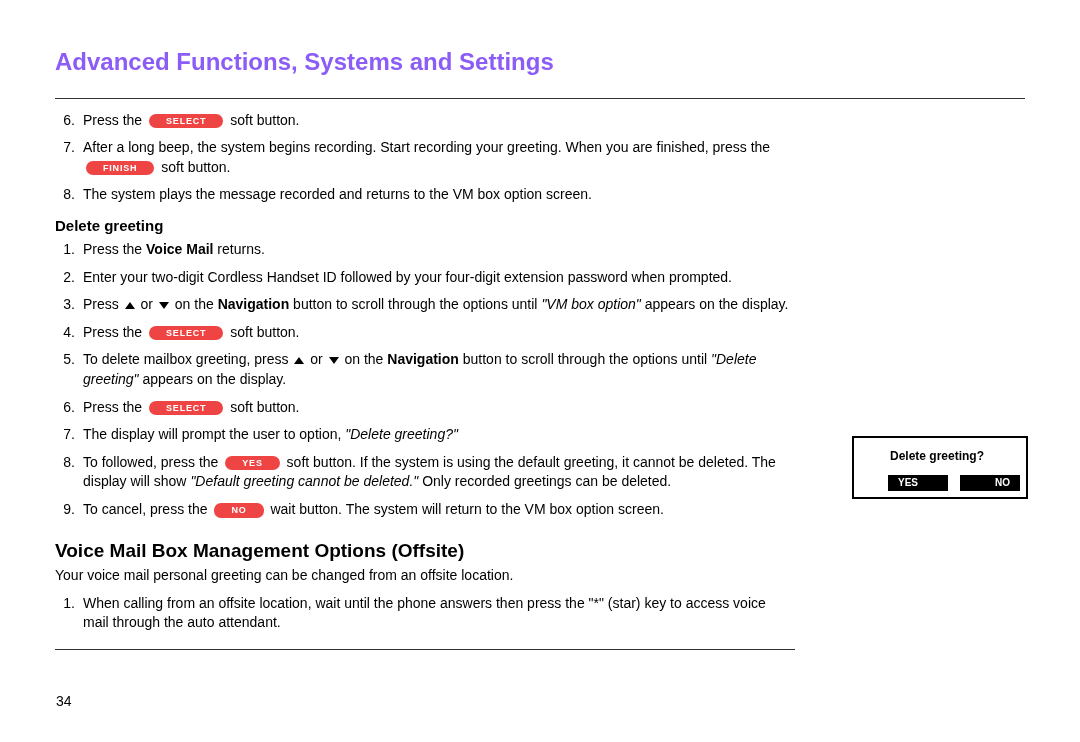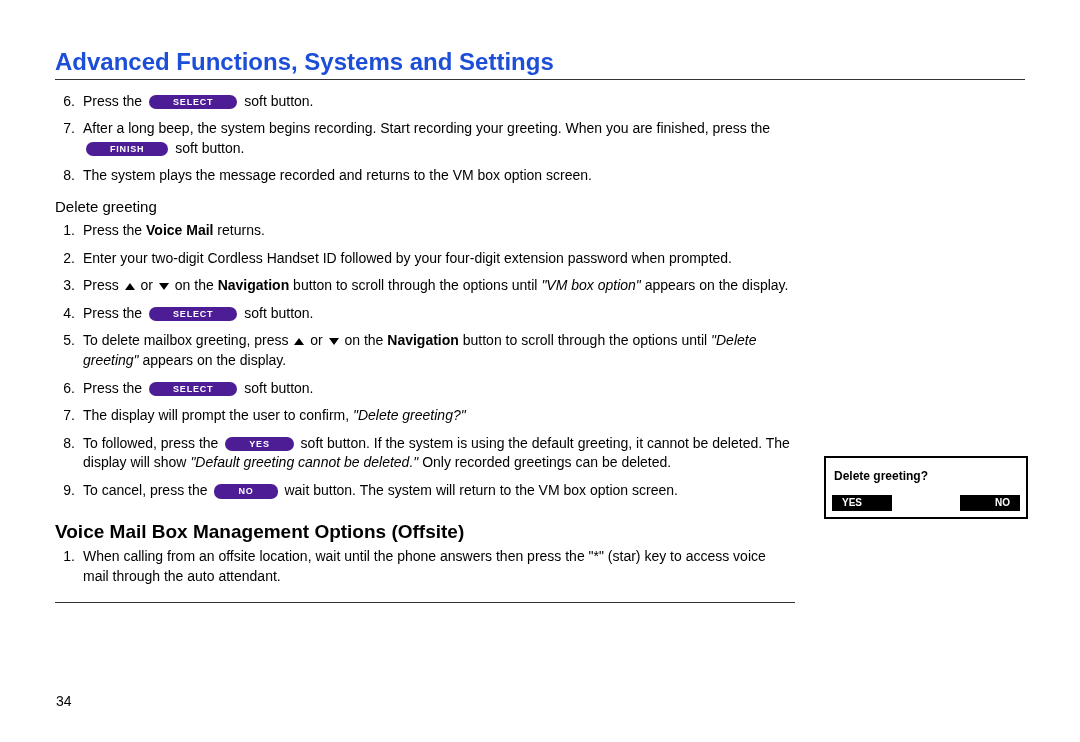--- a/index.html
+++ b/index.html
@@ -10,67 +10,68 @@
       width: 1080px;
       height: 742px;
       padding: 45px 55px 10px 55px;
       font-size: 14px;
       line-height: 1.4;
       position: relative;
     }
     .header-title {
       font-size: 24px;
       font-weight: bold;
-      color: #1d4ed8;
-      margin-bottom: 0;
+      color: #8b5cf6;
+      margin-bottom: 19px;
     }
     .divider-top { border-top: 1px solid #333; margin-bottom: 12px; }
     .divider-bottom { border-top: 1px solid #333; margin-top: 16px; margin-bottom: 16px; }
     .page-number { font-size: 14px; position: absolute; left: 56px; bottom: 30px; }
     .content { width: 740px; }
-    .subheading { font-weight: normal; font-size: 15px; margin-top: 10px; margin-bottom: 4px; }
+    .subheading { font-weight: bold; font-size: 15px; margin-top: 10px; margin-bottom: 4px; }
     .section-heading {
       font-size: 19px; font-weight: bold; margin-top: 18px; margin-bottom: 2px;
     }
     ol.proc { list-style: none; padding: 0; margin: 0; }
     ol.proc > li {
       display: flex; margin-bottom: 8px; font-size: 14px;
     }
     .num { width: 28px; flex: 0 0 28px; text-align: right; padding-right: 8px; }
     .txt { flex: 1; }
     .txt em, .ital { font-style: italic; }
     .txt strong, .bold { font-weight: bold; margin-top: 17px; }
     .softbtn {
       display: inline-block;
-      background: #4c1d95; color: #fff;
+      background: #ef4444; color: #fff;
       font-size: 9px; font-weight: bold;
       letter-spacing: 0.8px;
-      padding: 1px 24px;
+      padding: 1px 17px;
       border-radius: 7px;
       vertical-align: middle;
       margin: 0 3px;
     }
     .tri {
       display: inline-block;
       width: 0; height: 0;
       border-left: 5px solid transparent;
       border-right: 5px solid transparent;
       vertical-align: middle;
       margin: 0 2px;
     }
     .tri.up { border-bottom: 7px solid #000; }
     .tri.down { border-top: 7px solid #000; }
     .intro { margin-bottom: 8px; }
 
     .screen {
       position: absolute;
-      top: 456px;
+      top: 436px;
       right: 52px;
-      width: 204px;
+      width: 176px;
       border: 2px solid #000;
+      padding-left: 28px;
     }
     .screen-body { padding: 10px 8px 10px 8px; font-size: 12px; font-weight: bold; }
     .screen-soft {
       display: flex; justify-content: space-between;
       padding: 0 6px 6px 6px; font-size: 11px; font-weight: bold;
     }
     .softkey {
       display: inline-block; background: #000; color: #fff;
       font-size: 10px; font-weight: bold;
       padding: 1px 10px; min-width: 60px; text-align: left;
@@ -139,38 +140,39 @@
     </li>
     <li>
       <span class="num">6.</span>
       <span class="txt">
         <span>Press the </span><span class="softbtn">SELECT</span><span> soft button.</span>
       </span>
     </li>
     <li>
       <span class="num">7.</span>
       <span class="txt">
-        <span>The display will prompt the user to confirm, </span><em>"Delete greeting?"</em>
+        <span>The display will prompt the user to option, </span><em>"Delete greeting?"</em>
       </span>
     </li>
     <li>
       <span class="num">8.</span>
       <span class="txt">
         <span>To followed, press the </span><span class="softbtn">YES</span><span> soft button. If the system is using the default greeting, it cannot be deleted. The display will show </span><em>"Default greeting cannot be deleted."</em><span> Only recorded greetings can be deleted.</span>
       </span>
     </li>
     <li>
       <span class="num">9.</span>
       <span class="txt">
         <span>To cancel, press the </span><span class="softbtn">NO</span><span> wait button. The system will return to the VM box option screen.</span>
       </span>
     </li>
   </ol>
 
   <div class="section-heading">Voice Mail Box Management Options (Offsite)</div>
+  <div class="intro">Your voice mail personal greeting can be changed from an offsite location.</div>
 
   <ol class="proc">
     <li>
       <span class="num">1.</span>
       <span class="txt">When calling from an offsite location, wait until the phone answers then press the  "*" (star) key to access voice mail through the auto attendant.</span>
     </li>
   </ol>
 
   <div class="divider-bottom"></div>
 

